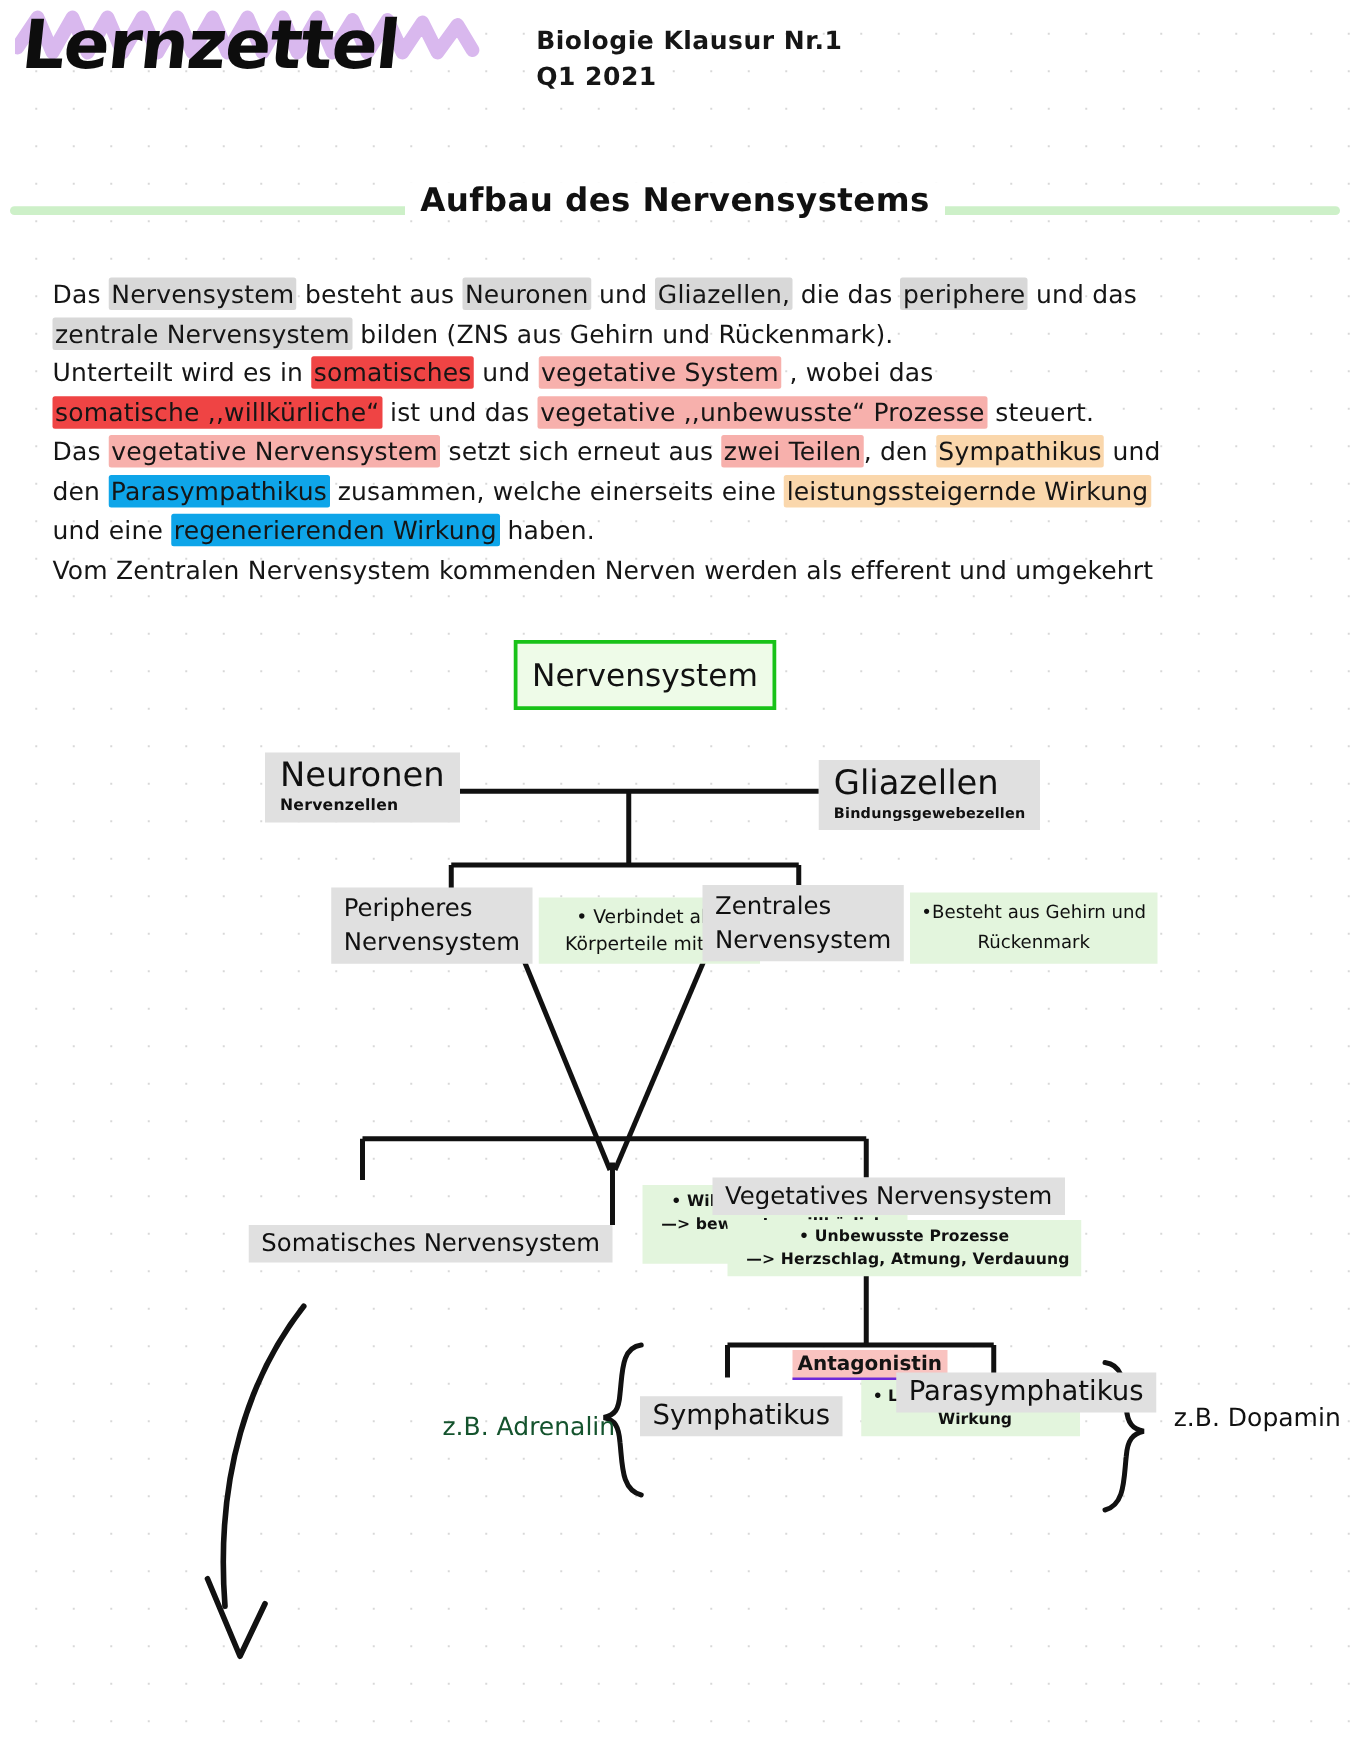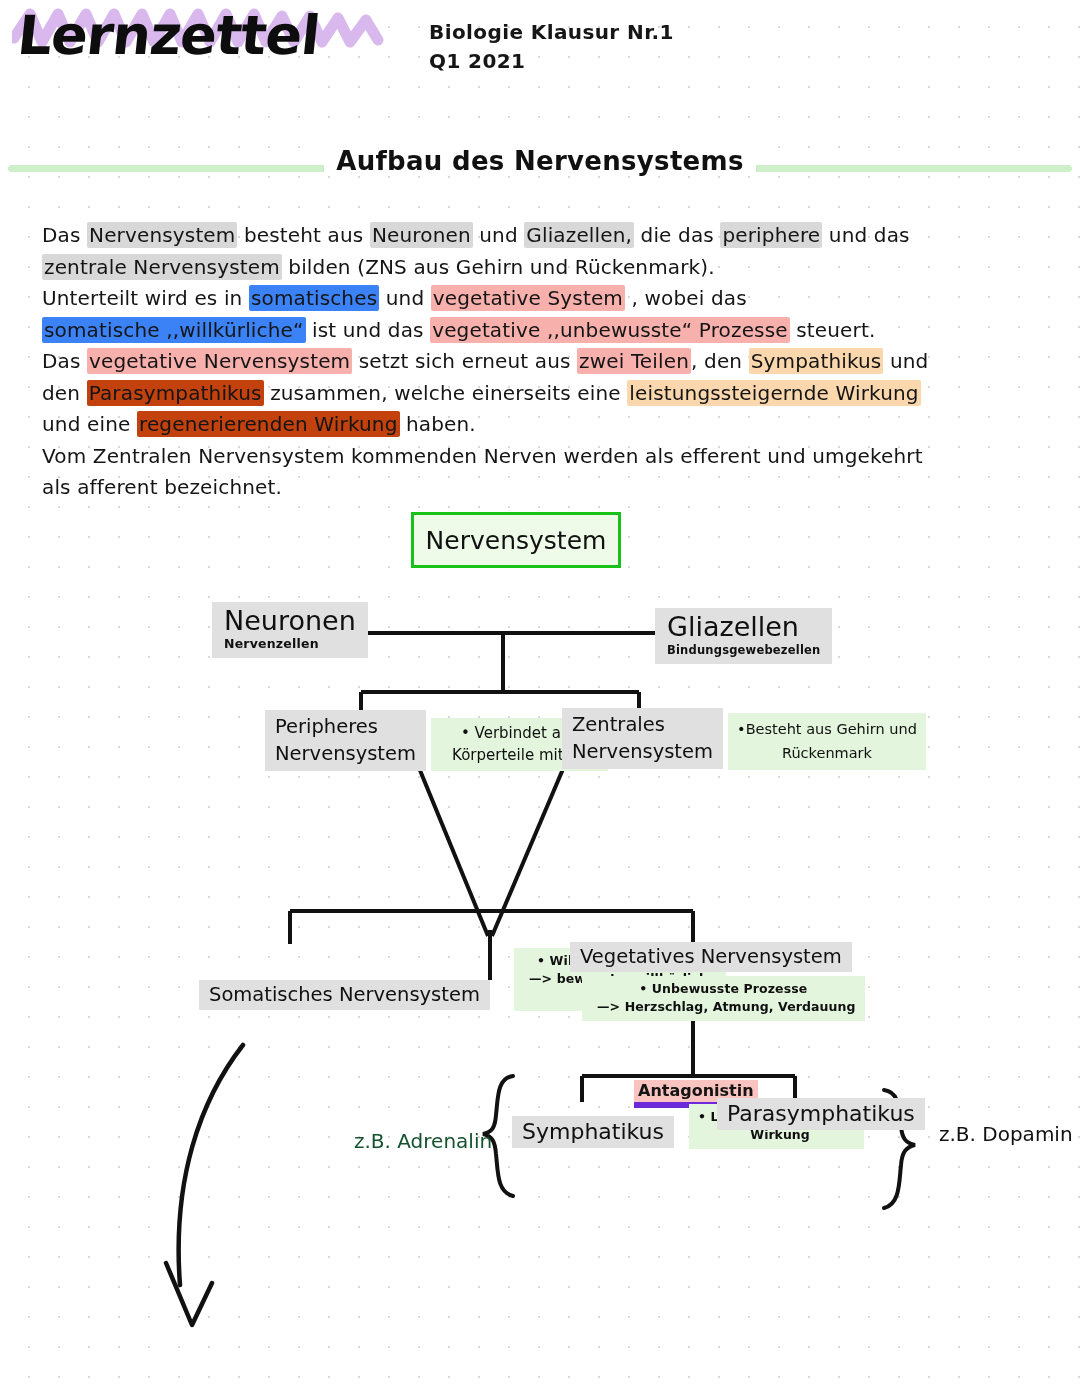--- a/index.html
+++ b/index.html
@@ -88,23 +88,23 @@
     width: 1000px;
     font-size: 20px;
     line-height: 31.5px;
     color: #151515;
     letter-spacing: 0.15px;
   }
   #paragraph .ln { display: block; white-space: nowrap; }
   mark { background: transparent; color: inherit; padding: 1px 2px; border-radius: 2px; }
   mark.g  { background: #d8d8d8; }
   mark.r  { background: #f7b0ac; }
-  mark.p  { background: #3b82f6; margin-top: 35px; }
+  mark.p  { background: #ef4444; margin-top: 35px; }
   mark.o  { background: #fad7ac; }
-  mark.b  { background: #c2410c; }
+  mark.b  { background: #0ea5e9; }
 
   
   #diagram {
     position: absolute;
     left: 0; top: 0;
     width: 1080px; height: 1394px;
     pointer-events: none;
   }
   .node {
     position: absolute;
@@ -166,21 +166,21 @@
   #node-vegetatives .node-body { font-size: 12.5px; font-weight: bold; line-height: 18px; margin-top: 4px; margin-left: 12px; letter-spacing: 0.1px; }
 
   
   #label-antagonistin {
     left: 634px; top: 1080px;
     font-size: 16px;
     font-weight: 600;
     color: #141414;
     background: #f9c3c0;
     padding: 1px 4px 2px 4px;
-    border-bottom: 6px solid #6d28d9;
+    border-bottom: 2px solid #6d28d9;
   }
 
   
   #node-sympathikus { left: 512px; top: 1100px; }
   #node-sympathikus .node-head { font-size: 22px; padding: 3px 10px 4px 10px; }
   #node-sympathikus .node-body { font-size: 12.5px; font-weight: bold; line-height: 18px; margin-top: 4px; margin-left: 10px; }
 
   
   #node-parasympathikus { left: 717px; top: 1098px; }
   #node-parasympathikus .node-head { font-size: 22px; padding: 3px 10px 4px 10px; }
@@ -224,21 +224,20 @@
 
   <span class="ln"><mark class="p">somatische ,,willkürliche“</mark><span> ist und das </span><mark class="r">vegetative ,,unbewusste“ Prozesse</mark><span> steuert.</span></span>
 
   <span class="ln"><span>Das </span><mark class="r">vegetative Nervensystem</mark><span> setzt sich erneut aus </span><mark class="r">zwei Teilen</mark><span>, den </span><mark class="o">Sympathikus</mark><span> und</span></span>
 
   <span class="ln"><span>den </span><mark class="b">Parasympathikus</mark><span> zusammen, welche einerseits eine </span><mark class="o">leistungssteigernde Wirkung</mark></span>
 
   <span class="ln"><span>und eine </span><mark class="b">regenerierenden Wirkung</mark><span> haben.</span></span>
 
   <span class="ln">Vom Zentralen Nervensystem kommenden Nerven werden als efferent und umgekehrt</span>
-  <span class="ln">als afferent bezeichnet.</span>
 </div>
 
 <svg id="diagram" viewBox="0 0 1080 1394">
 
   <line x1="357" y1="633" x2="655" y2="633" stroke="#111" stroke-width="4"></line>
 
   <line x1="503" y1="633" x2="503" y2="692" stroke="#111" stroke-width="4"></line>
 
   <line x1="361" y1="692" x2="639" y2="692" stroke="#111" stroke-width="4"></line>
   <line x1="361" y1="692" x2="361" y2="714" stroke="#111" stroke-width="4"></line>

